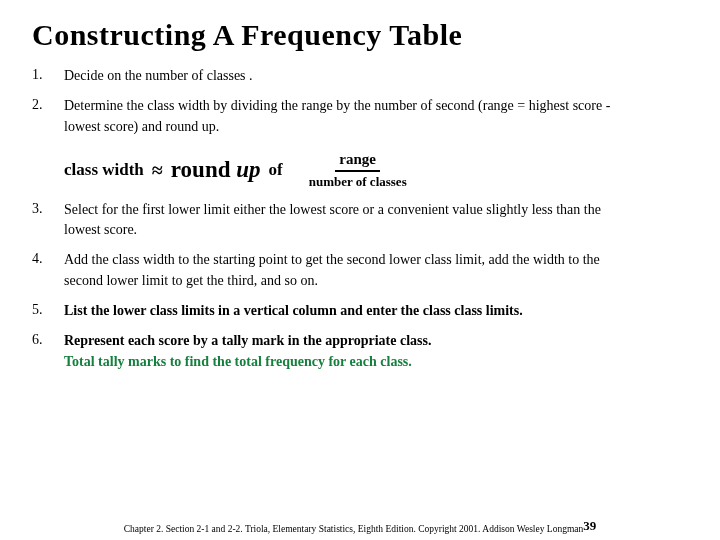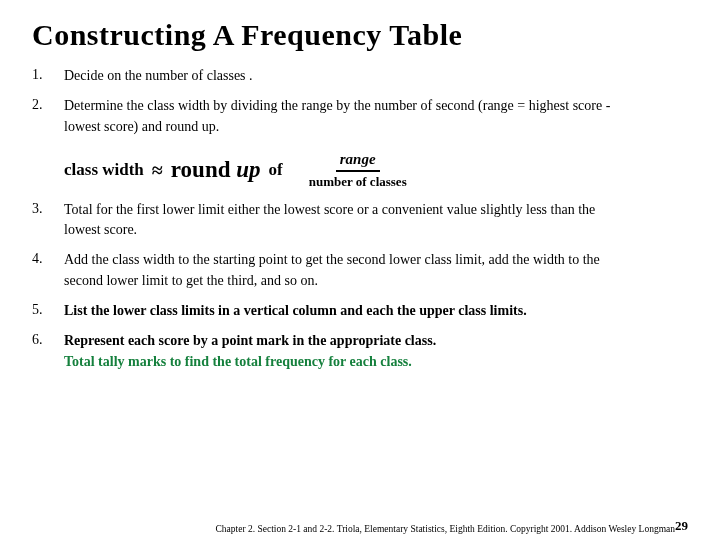--- a/index.html
+++ b/index.html
@@ -90,38 +90,37 @@
       font-size: 15px;
       font-weight: bold;
     }
     .fraction .numerator {
       border-bottom: 2px solid #000;
       padding-bottom: 2px;
       padding-left: 4px;
       padding-right: 4px;
       font-size: 15px;
       font-weight: bold;
-      font-style: italic;
     }
     .fraction .denominator {
       padding-top: 2px;
       padding-left: 4px;
       padding-right: 4px;
       font-size: 13px;
       font-weight: bold;
     }
 
     .footer {
       position: absolute;
       bottom: 6px;
       left: 32px;
       right: 32px;
       display: flex;
       flex-direction: row;
-      justify-content: flex-end;
+      justify-content: center;
       align-items: flex-end;
       font-size: 9.5px;
       color: #000;
     }
     .footer-text {
       font-size: 9.5px;
       color: #000;
     }
     .footer-page {
       font-size: 13px;
@@ -152,39 +151,39 @@
     <span class="formula-round">round <em>up</em></span>
     <span class="formula-of">of</span>
     <span class="fraction">
       <span class="numerator">range</span>
       <span class="denominator">number of classes</span>
     </span>
   </div>
 
   <div class="item">
     <span class="item-number">3.</span>
-    <span class="item-text">Total for the first lower limit either the lowest score or a convenient value slightly less than the lowest score.</span>
+    <span class="item-text">Select for the first lower limit either the lowest score or a convenient value slightly less than the lowest score.</span>
   </div>
 
   <div class="item">
     <span class="item-number">4.</span>
     <span class="item-text">Add the class width to the starting point to get the second lower class limit, add the width to the second lower limit to get the third, and so on.</span>
   </div>
 
   <div class="item">
     <span class="item-number">5.</span>
-    <span class="item-text bold">List  the lower class limits in a vertical column and each the upper class limits.</span>
+    <span class="item-text bold">List  the lower class limits in a vertical column and enter the class class limits.</span>
   </div>
 
   <div class="item">
     <span class="item-number">6.</span>
     <span class="item-text bold">
-      <span>Represent each score by a point mark in the appropriate class.</span><br>
+      <span>Represent each score by a tally mark in the appropriate class.</span><br>
       <span class="red">Total tally marks to find the total frequency for each class.</span>
     </span>
   </div>
 
 </div>
 
 <div class="footer">
   <span class="footer-text">Chapter 2.  Section 2-1 and 2-2. Triola, Elementary Statistics, Eighth Edition. Copyright  2001.  Addison Wesley Longman</span>
-  <span class="footer-page">29</span>
+  <span class="footer-page">39</span>
 </div>
 
 </body></html>

